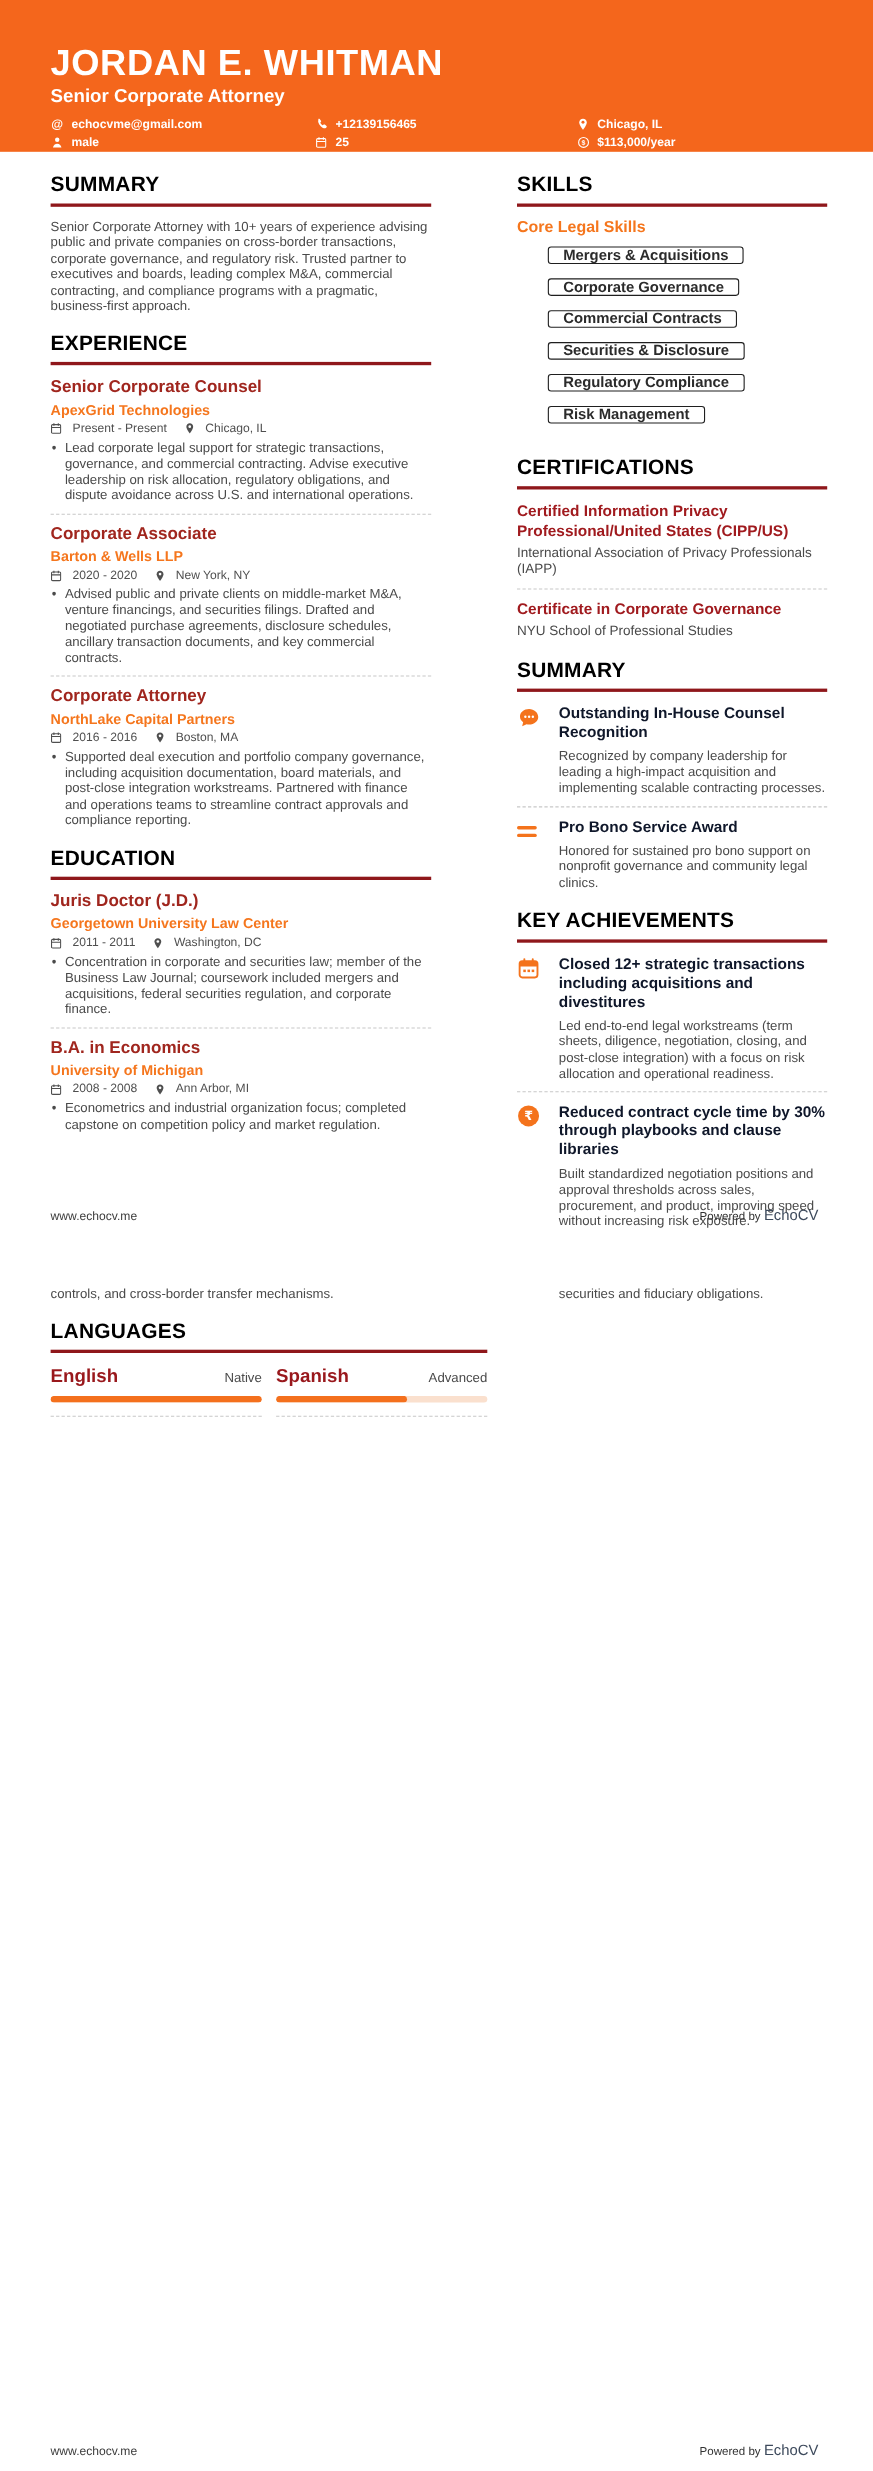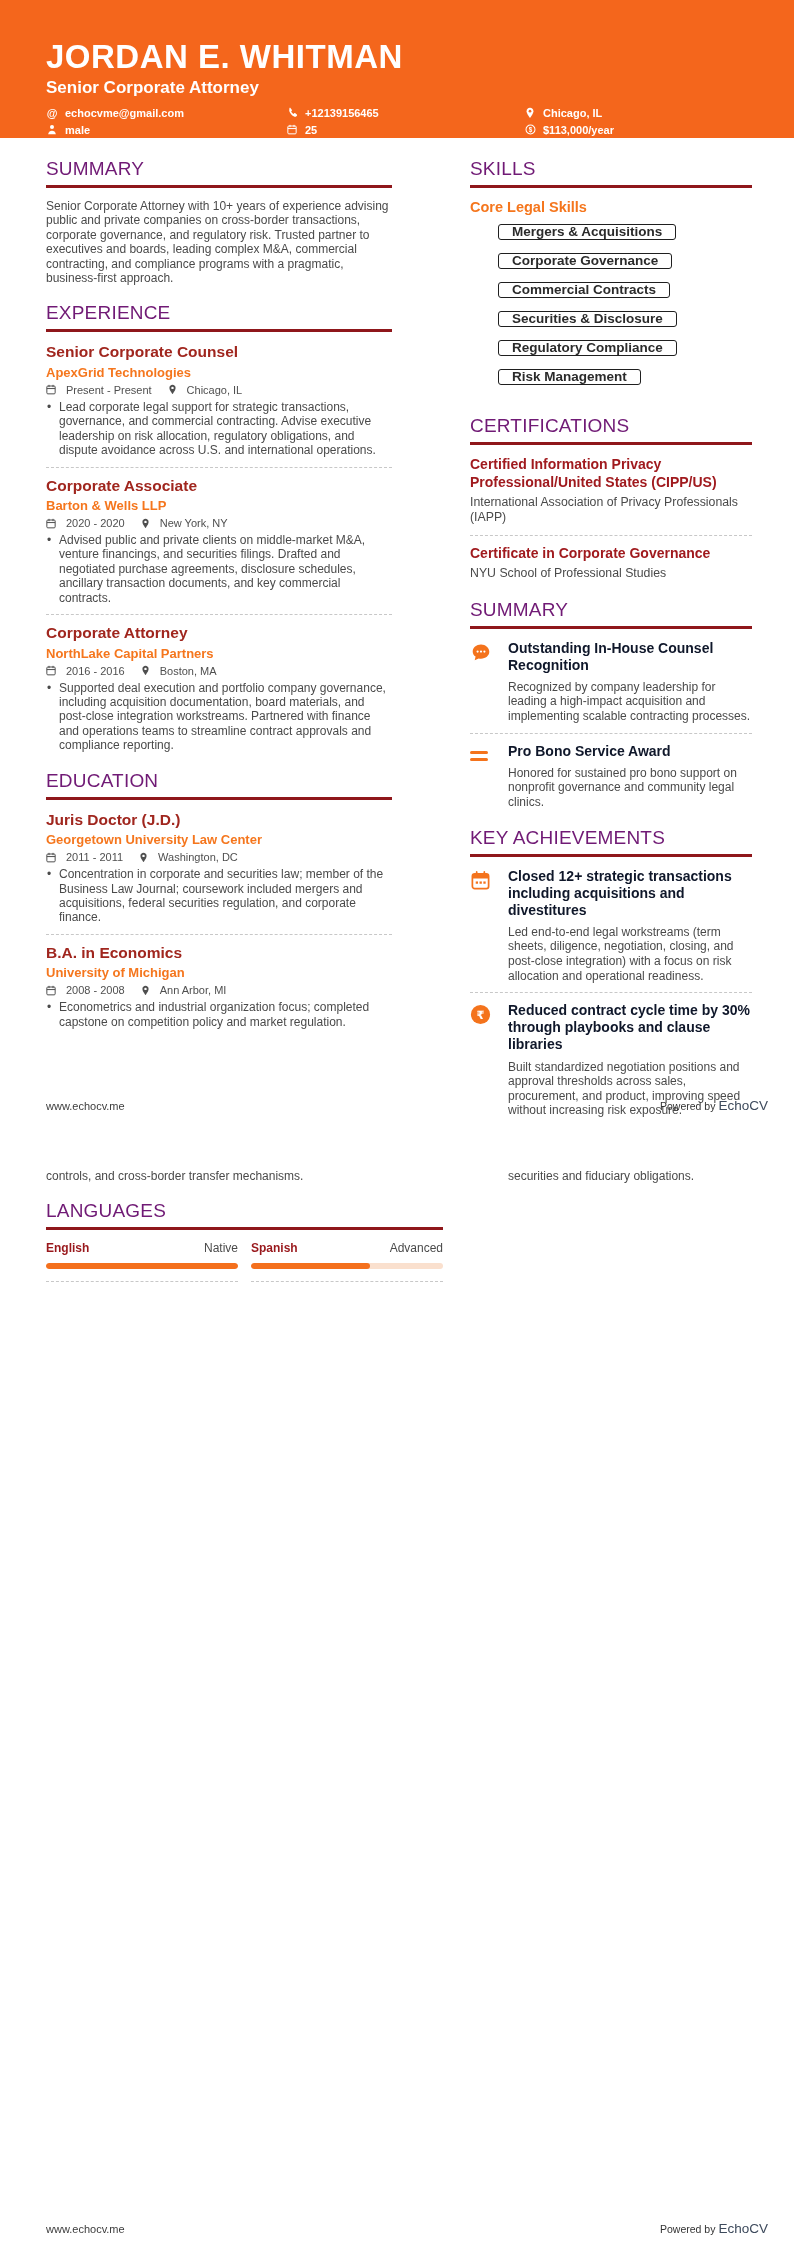--- a/index.html
+++ b/index.html
@@ -21,21 +21,21 @@
   .c-item .ci { display:inline-flex; width:12px; justify-content:center; align-items:center; color:#fff; font-size:11px; }
   .ci svg { display:block; }
 
   
   .cols { display:flex; padding:20px 42px 0 46px; }
   .col-l { width:346px; flex:none; }
   .col-r { width:282px; flex:none; margin-left:78px; }
 
   section { margin-bottom:17px; }
   .sec-h {
-    font-size:19px; font-weight:400; color:#701a75; letter-spacing:.2px;
+    font-size:19px; font-weight:700; color:#000000; letter-spacing:.2px;
     border-bottom:3px solid #8f171b; padding-bottom:5px; margin-bottom:11px;
   }
   .txt { font-size:12px; line-height:1.2; color:#4a4a4a; }
 
   .i-title { font-size:15.5px; font-weight:700; color:#a0261e; line-height:1.2; }
   .i-org { font-size:13px; font-weight:700; color:#f5761d; margin-top:3px; }
   .meta { display:flex; gap:16px; margin-top:4px; align-items:center; }
   .m { display:flex; align-items:center; gap:10px; font-size:11px; color:#4f4f4f; }
   .m svg { display:block; color:#4f4f4f; }
 
@@ -60,34 +60,34 @@
   .aw { display:flex; gap:14px; }
   .aw-ic { flex:none; width:24px; padding-top:2px; }
   .aw-title { font-size:14px; font-weight:700; color:#0f172a; line-height:1.22; }
   .aw-desc { font-size:12px; line-height:1.22; color:#4a4a4a; margin-top:6px; }
   .lines-ic { padding-top:8px; }
   .lines-ic .bar1,.lines-ic .bar2 { height:3px; border-radius:2px; background:#f4731c; }
   .lines-ic .bar1 { width:18px; margin-bottom:4px; }
   .lines-ic .bar2 { width:18px; }
 
   
-  .pfoot { position:absolute; left:46px; right:26px; top:1096px; display:flex; justify-content:space-between; align-items:baseline; }
+  .pfoot { position:absolute; left:46px; right:50px; top:1096px; display:flex; justify-content:space-between; align-items:baseline; }
   .f-site { font-size:11px; color:#3c3c3c; }
   .f-pow { font-size:10.5px; color:#333; }
   .f-brand { font-size:13.5px; color:#3d4a5c; font-weight:500; margin-left:3px; }
 
   
   .p2-cols { display:flex; padding:46px 42px 0 46px; align-items:flex-start; }
   .p2-l { width:397px; flex:none; }
   .p2-r { width:244px; flex:none; margin-left:65px; }
   .cont { font-size:12px; line-height:1.25; color:#4a4a4a; }
   .lang-sec { margin-top:16px; }
   .lang-grid { display:grid; grid-template-columns:1fr 1fr; column-gap:13px; }
   .lang-head { display:flex; justify-content:space-between; align-items:baseline; }
-  .lang-name { font-size:12px; font-weight:700; color:#99181c; }
+  .lang-name { font-size:17px; font-weight:700; color:#99181c; }
   .lang-level { font-size:12px; color:#4a4a4a; }
   .lang-bar { height:6px; border-radius:3px; background:#fae0ce; margin-top:8px; overflow:hidden; }
   .lang-fill { height:100%; border-radius:3px; background:#f4701d; }
   .lang-dash { border-top:1px dashed #c8c8c8; margin-top:12px; }
 </style>
 </head>
 <body>
 
 <div class="page">
 

